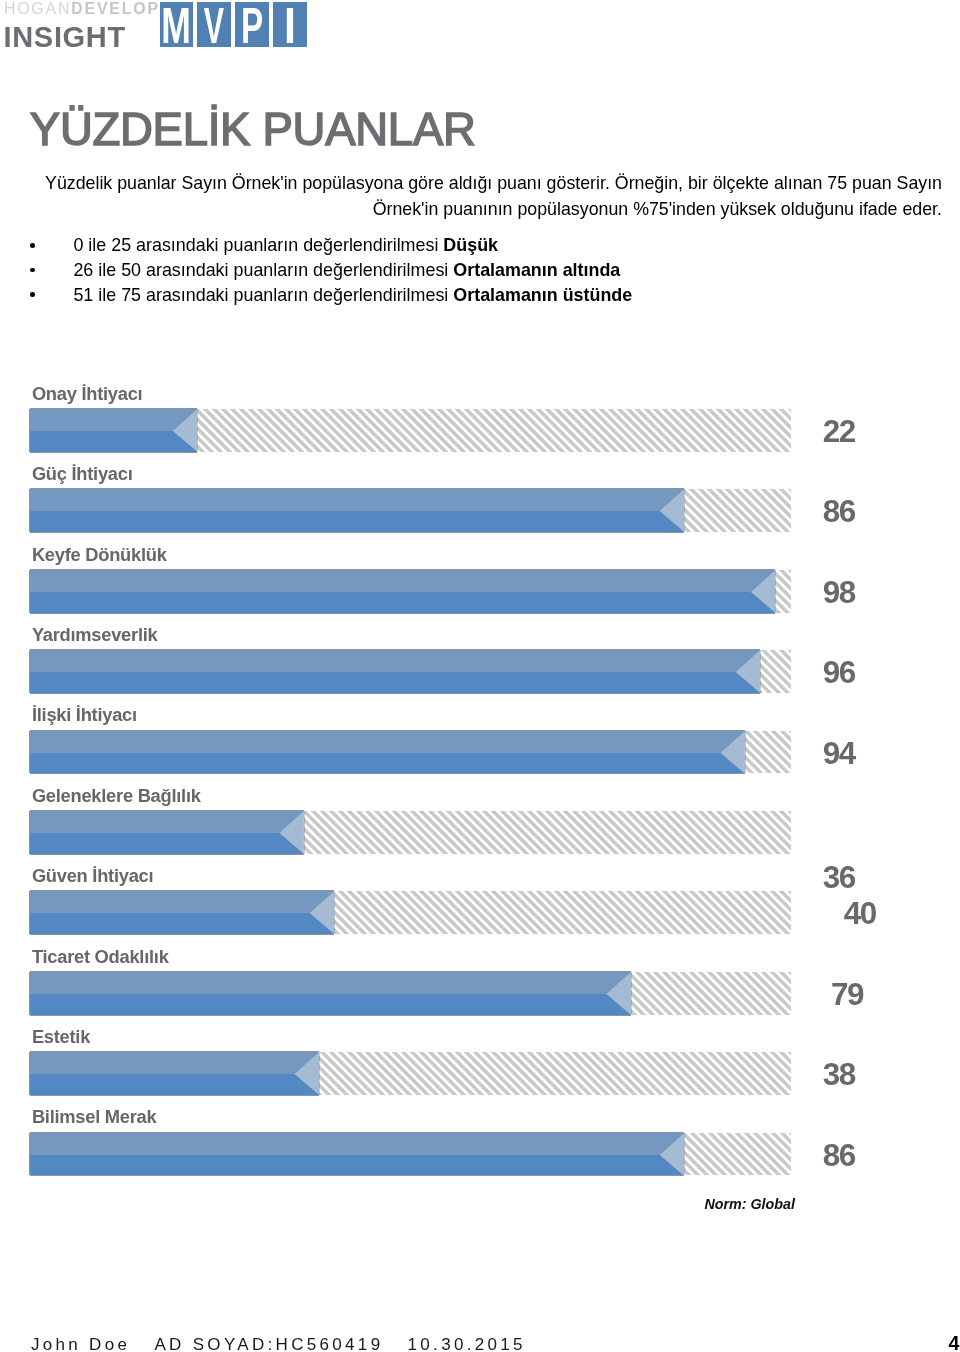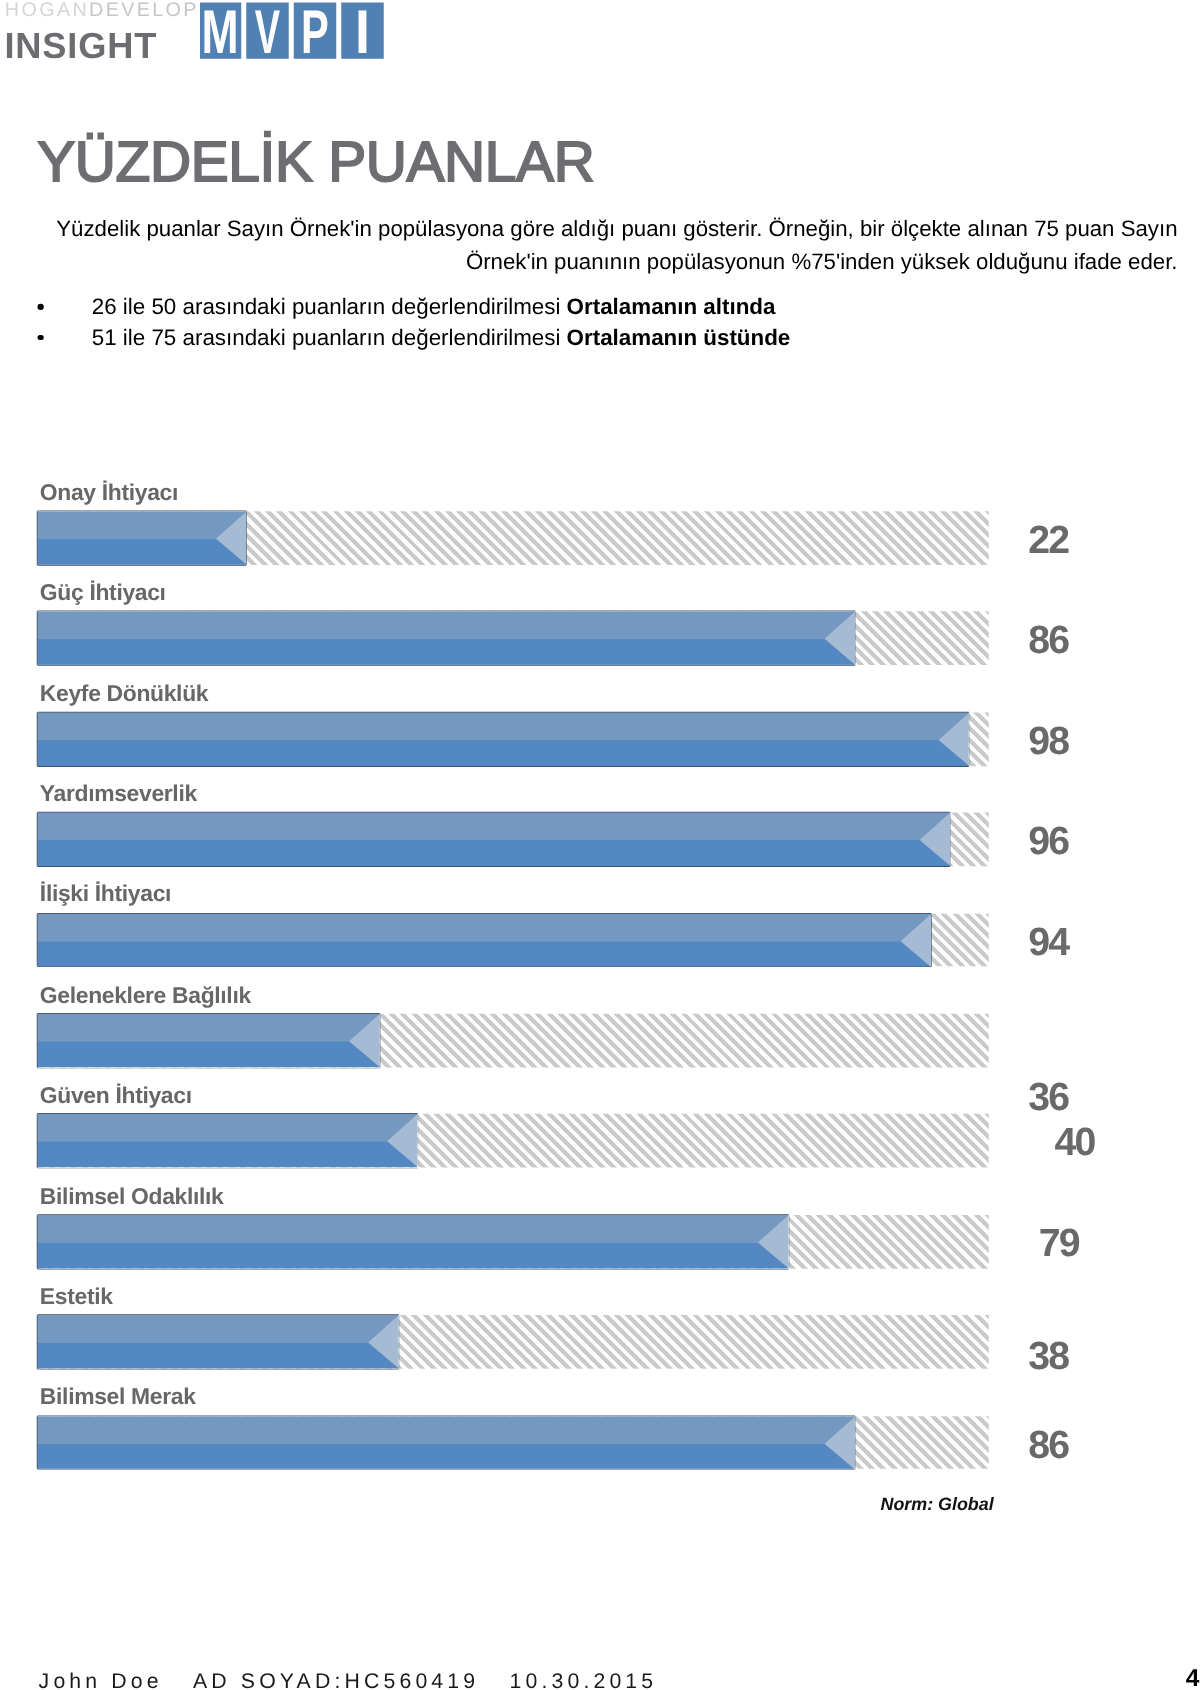--- a/index.html
+++ b/index.html
@@ -5,21 +5,21 @@
 <style>
   html,body{margin:0;padding:0;}
   body{width:960px;height:1352px;background:#fff;font-family:"Liberation Sans",sans-serif;
        -webkit-font-smoothing:antialiased;overflow:hidden;position:relative;}
   .page{position:relative;width:960px;height:1352px;}
 
   
   .logo{position:absolute;left:0;top:0;}
   .logo-hogan{position:absolute;left:3.9px;top:-6.2px;font-size:15.8px;letter-spacing:1.88px;
               font-weight:400;color:#d5d5d5;white-space:nowrap;line-height:30px;}
-  .logo-hogan .dev{color:#c6c6c6;font-weight:400;}
+  .logo-hogan .dev{color:#c6c6c6;font-weight:700;}
   .logo-insight{position:absolute;left:3.5px;top:12.2px;font-size:29px;font-weight:700;
                 letter-spacing:0.68px;color:#6c6d71;line-height:50px;white-space:nowrap;}
   .mvpi{position:absolute;top:2px;left:159.5px;}
   .mvpi span{position:absolute;top:0;display:block;width:33.3px;height:44.8px;
              background:#5180b2;color:#fdfdfd;overflow:hidden;}
   .mvpi span i{position:absolute;left:50%;top:calc(50% + 1.4px);font-style:normal;font-size:49.4px;
              font-weight:700;line-height:0;transform:translate(-50%,0);
              transform-origin:center;white-space:nowrap;}
   .mvpi .bm i{transform:translate(-50%,0) scaleX(0.72);}
   .mvpi .bv i{transform:translate(-50%,0) scaleX(0.615);}
@@ -82,20 +82,21 @@
         </span>
       <span class="bi" style="left:113.85px">
           <i>I</i>
         </span>
     </div>
   </div>
 
   <div class="title">YÜZDELİK PUANLAR</div>
   <div class="intro">Yüzdelik puanlar Sayın Örnek'in popülasyona göre aldığı puanı gösterir. Örneğin, bir ölçekte alınan 75 puan Sayın Örnek'in puanının popülasyonun %75'inden yüksek olduğunu ifade eder.</div>
   <div class="bullets" id="bullets">
+      <div class="bullet"><span>0 ile 25 arasındaki puanların değerlendirilmesi </span><b>Düşük</b></div>
       <div class="bullet"><span>26 ile 50 arasındaki puanların değerlendirilmesi </span><b>Ortalamanın altında</b></div>
       <div class="bullet"><span>51 ile 75 arasındaki puanların değerlendirilmesi </span><b>Ortalamanın üstünde</b></div>
     </div>
 
   <div class="chart" id="chart">
       <div class="rowlabel" style="top: 385.7px;">Onay İhtiyacı</div>
       <div class="track" style="top: 408.9px;">
         <div class="hatch" style="background: repeating-linear-gradient(45deg, rgb(202, 202, 202) 0px, rgb(202, 202, 202) 3.35px, rgb(255, 255, 255) 3.35px, rgb(255, 255, 255) 6.36px);"></div>
         <div class="bar" style="width:167.38px">
           <svg class="barsvg" width="167.38" height="42.9" viewBox="0 0 167.38 42.9">
@@ -171,21 +172,21 @@
         <div class="hatch" style="background: repeating-linear-gradient(45deg, rgb(202, 202, 202) 0px, rgb(202, 202, 202) 3.35px, rgb(255, 255, 255) 3.35px, rgb(255, 255, 255) 6.36px);"></div>
         <div class="bar" style="width:304.32px">
           <svg class="barsvg" width="304.32" height="42.9" viewBox="0 0 304.32 42.9">
             <rect x="0" y="0" width="304.32" height="42.9" fill="#a5bad3"></rect>
             <path d="M0,0 L304.32,0 L279.72,21.96 L0,21.96 Z" fill="#7498bf"></path>
             <path d="M0,21.96 L279.72,21.96 L304.32,42.9 L0,42.9 Z" fill="#5488c2"></path>
           </svg>
         </div>
       </div>
       <div class="value" style="left: 822.7px; top: 898.35px; margin-left: 21px;">40</div>
-      <div class="rowlabel" style="top: 948.5px;">Bilimsel Odaklılık</div>
+      <div class="rowlabel" style="top: 948.5px;">Ticaret Odaklılık</div>
       <div class="track" style="top: 971.7px;">
         <div class="hatch" style="background: repeating-linear-gradient(45deg, rgb(202, 202, 202) 0px, rgb(202, 202, 202) 3.35px, rgb(255, 255, 255) 3.35px, rgb(255, 255, 255) 6.36px);"></div>
         <div class="bar" style="width:601.03px">
           <svg class="barsvg" width="601.03" height="42.9" viewBox="0 0 601.03 42.9">
             <rect x="0" y="0" width="601.03" height="42.9" fill="#a5bad3"></rect>
             <path d="M0,0 L601.03,0 L576.43,21.96 L0,21.96 Z" fill="#7498bf"></path>
             <path d="M0,21.96 L576.43,21.96 L601.03,42.9 L0,42.9 Z" fill="#5488c2"></path>
           </svg>
         </div>
       </div>
@@ -194,21 +195,21 @@
       <div class="track" style="top: 1052.1px;">
         <div class="hatch" style="background: repeating-linear-gradient(45deg, rgb(202, 202, 202) 0px, rgb(202, 202, 202) 3.35px, rgb(255, 255, 255) 3.35px, rgb(255, 255, 255) 6.36px);"></div>
         <div class="bar" style="width:289.10px">
           <svg class="barsvg" width="289.10" height="42.9" viewBox="0 0 289.10 42.9">
             <rect x="0" y="0" width="289.10" height="42.9" fill="#a5bad3"></rect>
             <path d="M0,0 L289.10,0 L264.50,21.96 L0,21.96 Z" fill="#7498bf"></path>
             <path d="M0,21.96 L264.50,21.96 L289.10,42.9 L0,42.9 Z" fill="#5488c2"></path>
           </svg>
         </div>
       </div>
-      <div class="value" style="left: 822.7px; top: 1059.15px; margin-top: 10px;">38</div>
+      <div class="value" style="left: 822.7px; top: 1059.15px;">38</div>
       <div class="rowlabel" style="top: 1109.3px;">Bilimsel Merak</div>
       <div class="track" style="top: 1132.5px;">
         <div class="hatch" style="background: repeating-linear-gradient(45deg, rgb(202, 202, 202) 0px, rgb(202, 202, 202) 3.35px, rgb(255, 255, 255) 3.35px, rgb(255, 255, 255) 6.36px);"></div>
         <div class="bar" style="width:654.29px">
           <svg class="barsvg" width="654.29" height="42.9" viewBox="0 0 654.29 42.9">
             <rect x="0" y="0" width="654.29" height="42.9" fill="#a5bad3"></rect>
             <path d="M0,0 L654.29,0 L629.69,21.96 L0,21.96 Z" fill="#7498bf"></path>
             <path d="M0,21.96 L629.69,21.96 L654.29,42.9 L0,42.9 Z" fill="#5488c2"></path>
           </svg>
         </div>

